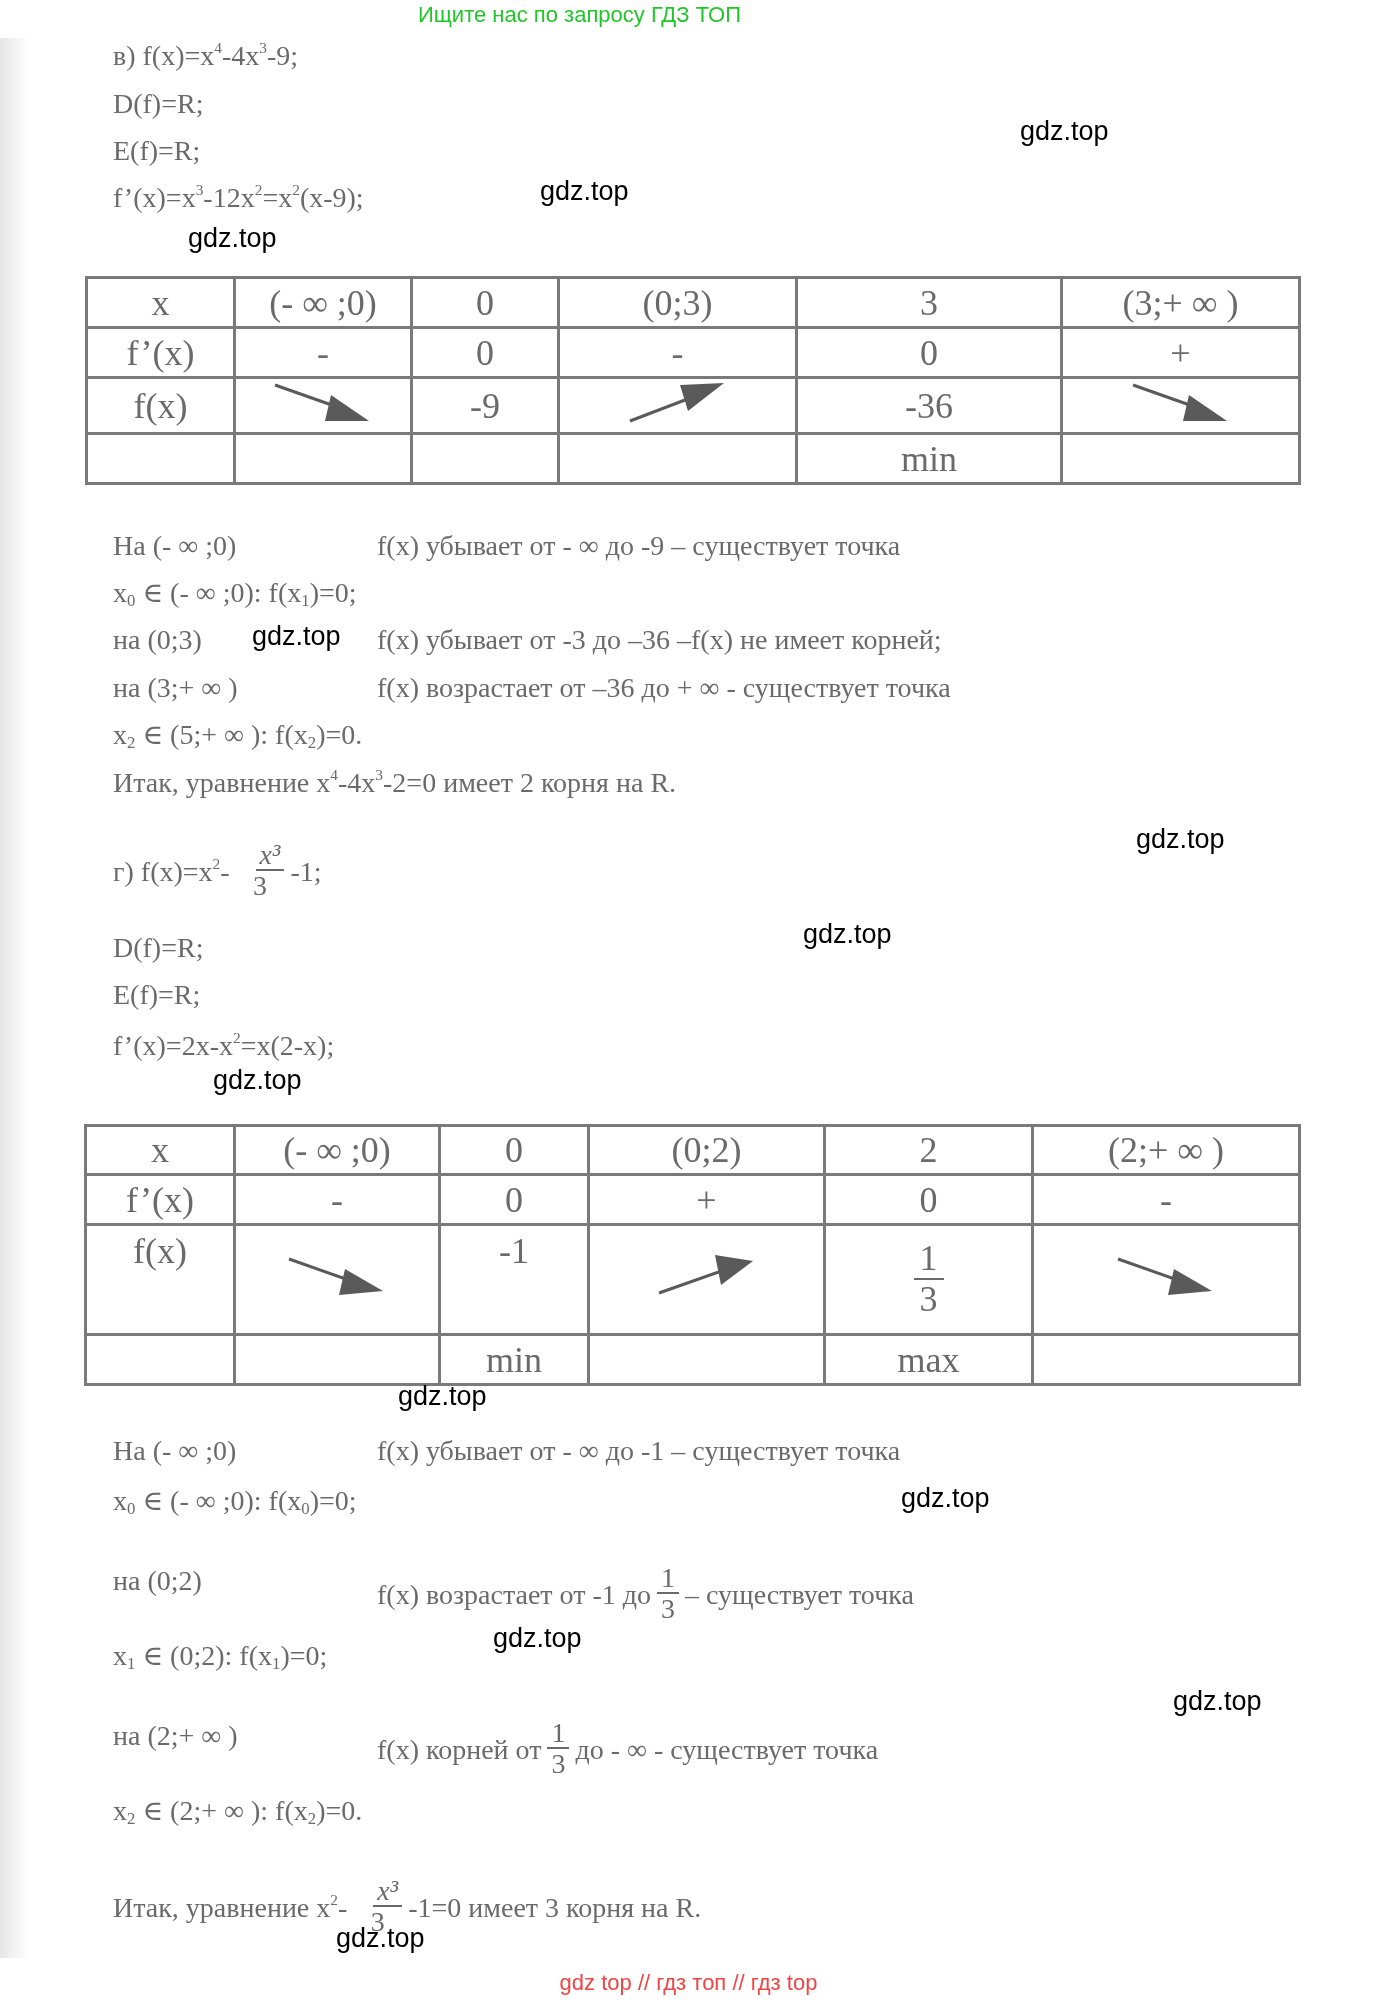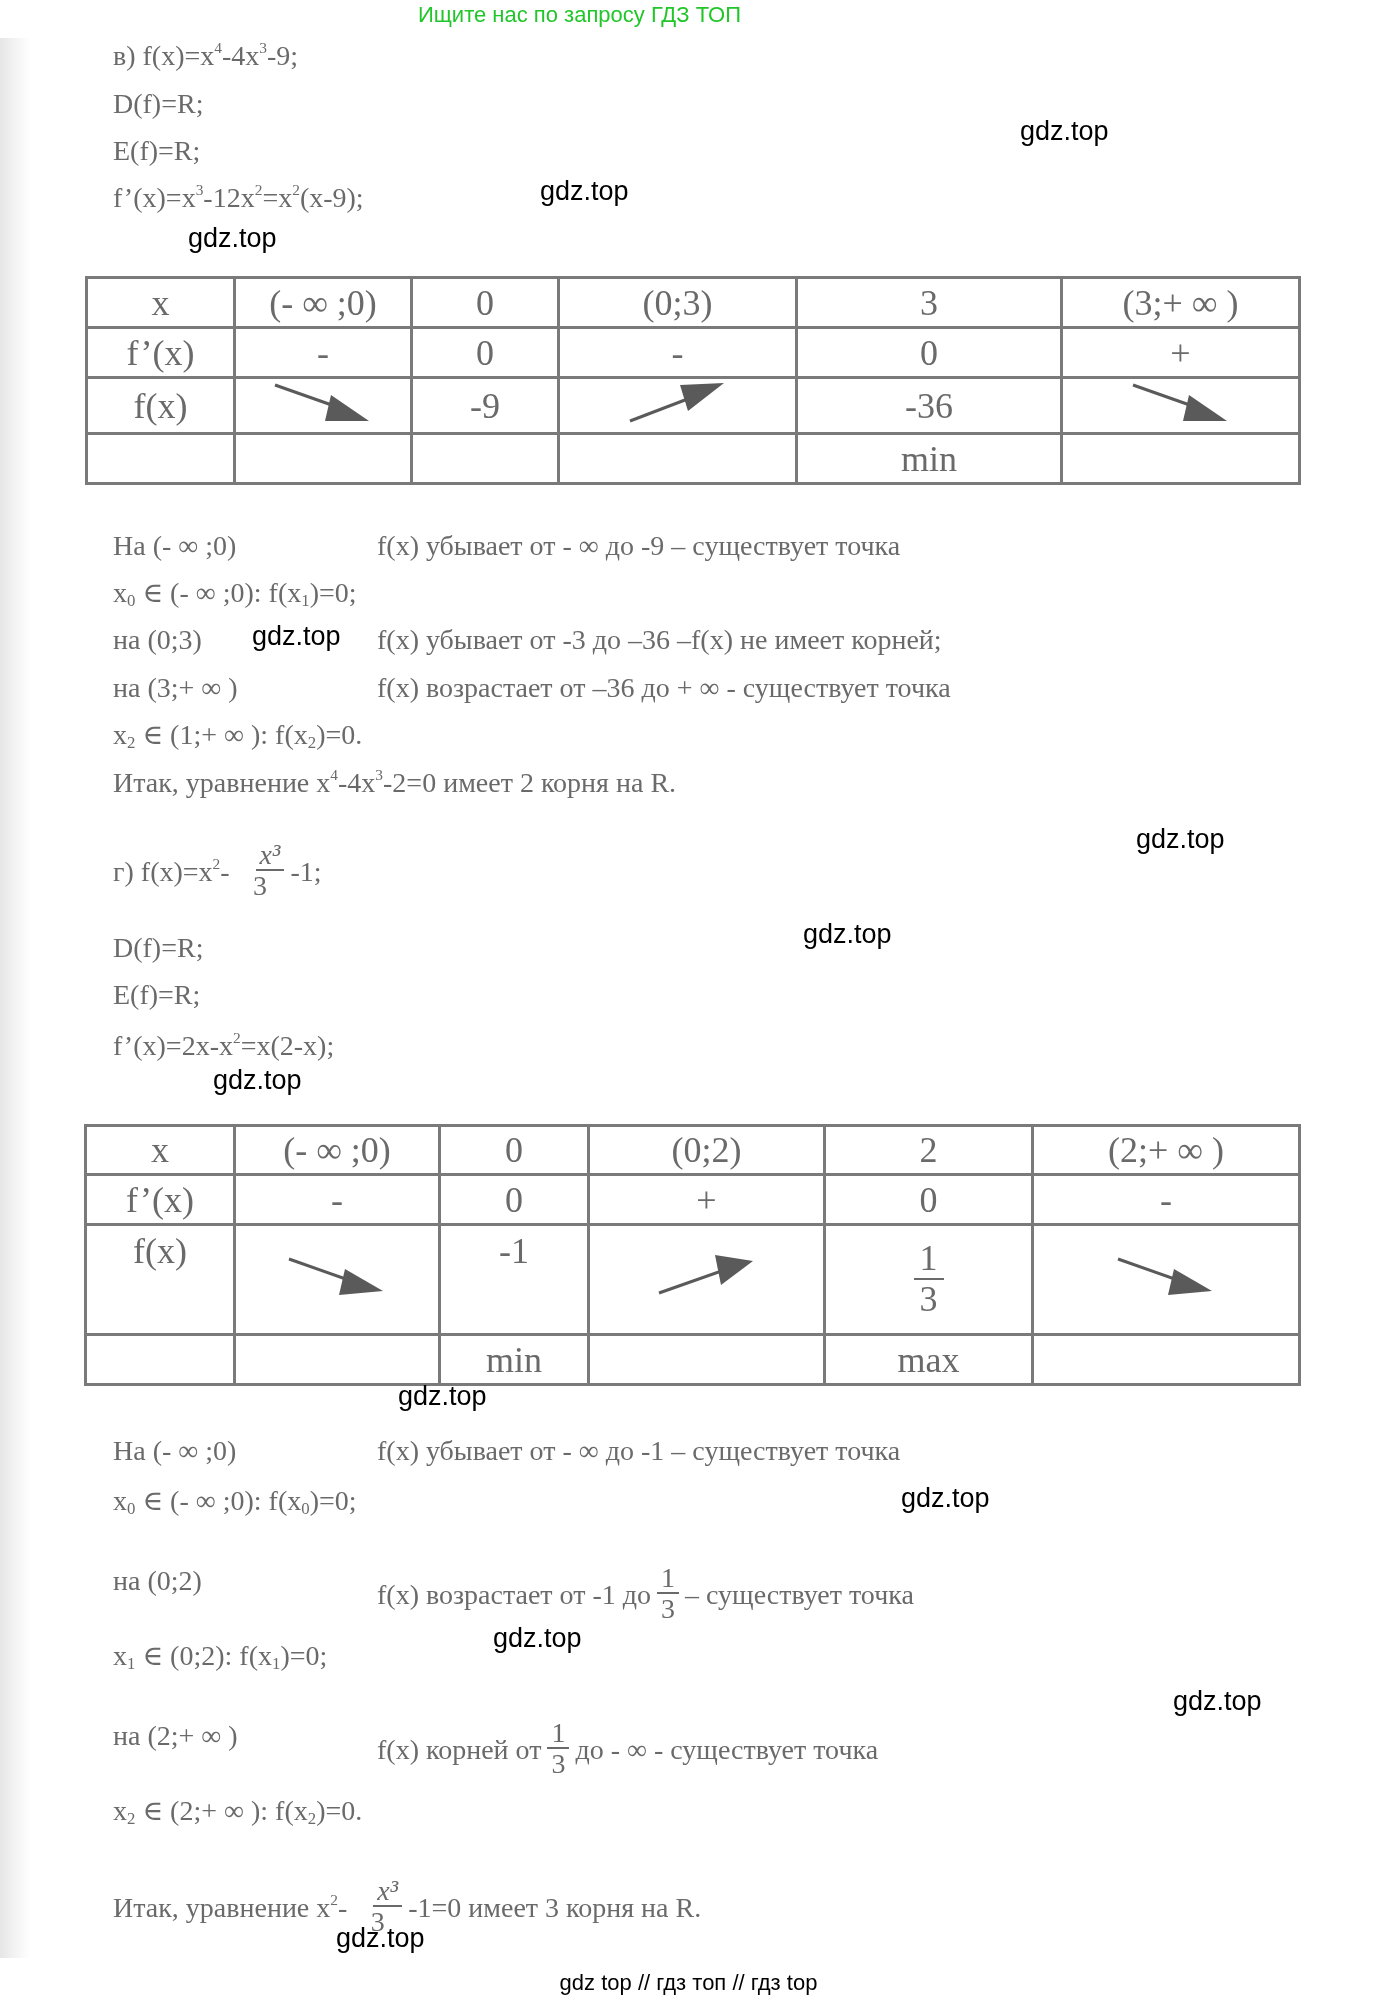--- a/index.html
+++ b/index.html
@@ -14,21 +14,21 @@
     background: linear-gradient(to right, #e6e6e6 0%, #f3f3f3 50%, #ffffff 100%);
   }
   .hdr {
     position: absolute; top: 0; left: 0; width: 1159px; text-align: center;
     font-family: "Liberation Sans", "DejaVu Sans", sans-serif;
     font-size: 22px; line-height: 30px; color: #22c62a;
   }
   .ftr {
     position: absolute; top: 1968px; left: 0; width: 1377px; text-align: center;
     font-family: "Liberation Sans", "DejaVu Sans", sans-serif;
-    font-size: 22px; line-height: 30px; color: #000000;
+    font-size: 22px; line-height: 30px; color: #ef4444;
   }
   .wm {
     position: absolute; font-family: "Liberation Sans", "DejaVu Sans", sans-serif;
     font-size: 27px; color: #000; line-height: 1; white-space: nowrap;
   }
   .ln {
     position: absolute; left: 113px; font-size: 28px; line-height: 1;
     white-space: nowrap;
   }
   .c2 { position: absolute; left: 377px; }
@@ -137,21 +137,21 @@
 </div>
 <div class="ln" style="top:626px">
   <span>на (0;3)</span>
   <span class="c2" style="left:264px">f(x) убывает от -3 до –36 –f(x) не имеет корней;</span>
 </div>
 <div class="ln" style="top:674px">
   <span>на (3;+ ∞ )</span>
   <span class="c2" style="left:264px">f(x) возрастает от –36 до + ∞  - существует точка</span>
 </div>
 <div class="ln" style="top:721px">
-  <span>x</span><sub>2</sub><span> ∈ (1;+ ∞ ): f(x</span><sub>2</sub><span>)=0.</span>
+  <span>x</span><sub>2</sub><span> ∈ (5;+ ∞ ): f(x</span><sub>2</sub><span>)=0.</span>
 </div>
 <div class="ln" style="top:769px">
   <span>Итак, уравнение x</span><sup>4</sup><span>-4x</span><sup>3</sup><span>-2=0 имеет 2 корня на R.</span>
 </div>
 
 <div class="ln" style="top:844px">
   <span>г)</span>
   <span>f(x)=x</span><sup>2</sup><span>-</span><span class="frac it"><span class="num">x³</span><span>3</span></span><span>-1;</span>
 </div>
 <div class="ln" style="top:934px">D(f)=R;</div>

